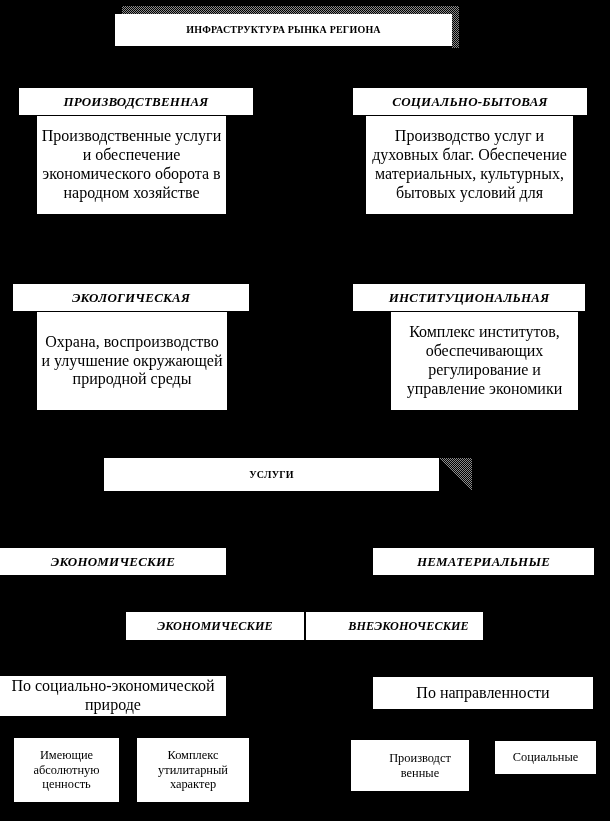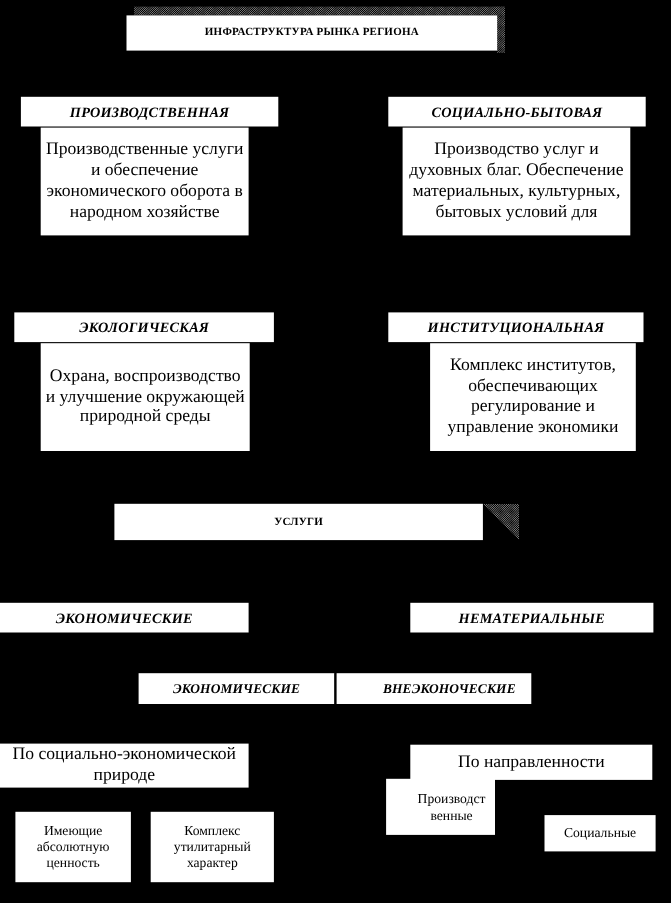--- a/index.html
+++ b/index.html
@@ -115,20 +115,20 @@
   <div class="box body-t" style="left:373px;top:677px;width:220px;height:32px;">
     <span>По направленности</span>
   </div>
 
   <div class="box body-sm" style="left:14px;top:738px;width:105px;height:64px;">
     <span>Имеющие абсолютную ценность</span>
   </div>
   <div class="box body-sm" style="left:137px;top:738px;width:112px;height:64px;">
     <span>Комплекс утилитарный характер</span>
   </div>
-  <div class="box body-sm" style="left:351px;top:708px;width:99px;height:51px;padding-left:20px;">
+  <div class="box body-sm" style="left:351px;top:740px;width:118px;height:51px;padding-left:20px;">
     <span>Производст венные</span>
   </div>
   <div class="box body-sm" style="left:495px;top:741px;width:101px;height:33px;">
     <span>Социальные</span>
   </div>
 
 </div>
 
 </body></html>

